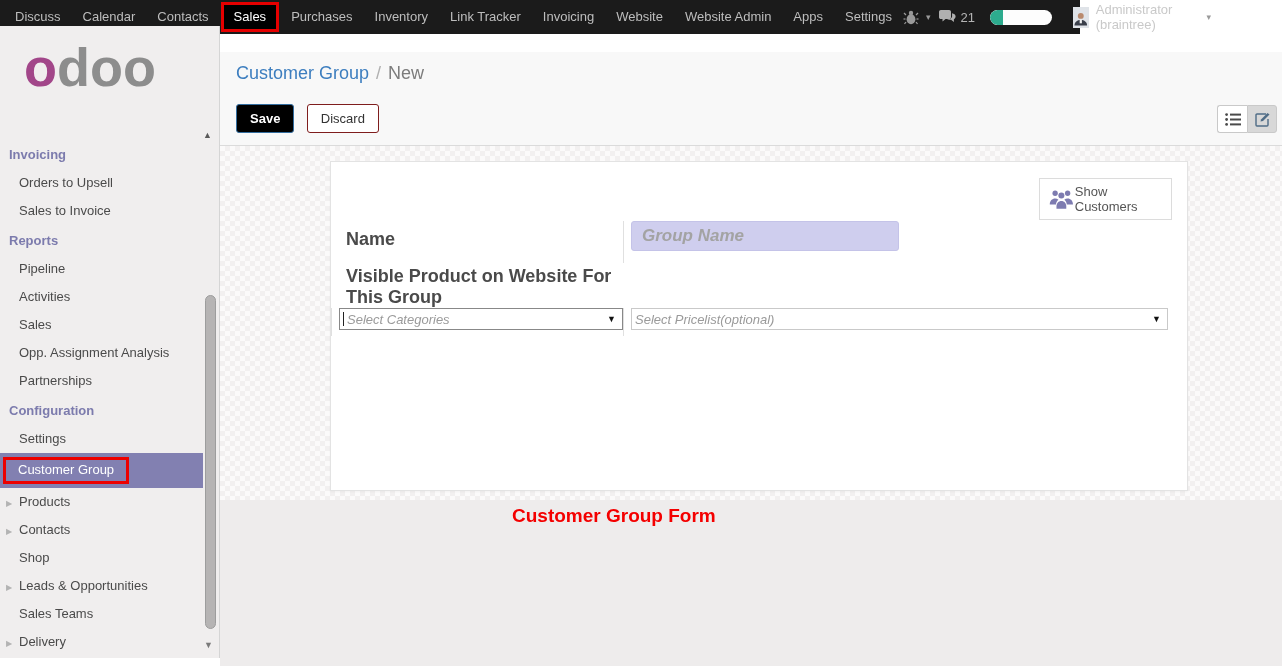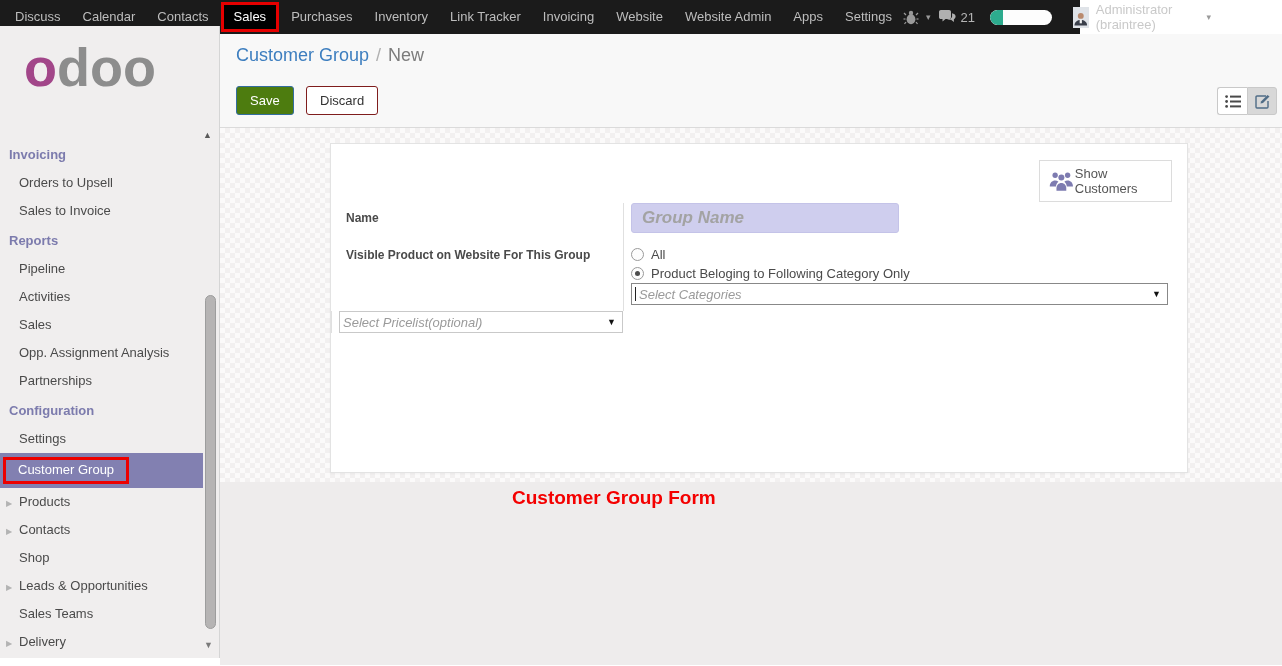--- a/index.html
+++ b/index.html
@@ -53,31 +53,31 @@
   .item .chev { position:absolute; left:6px; top:9px; font-size:8px; color:#b3b3b3; }
   .item.selected { background:#8280b1; color:#fff; margin-right:16px; padding:4px 0; }
   .annot-box { display:inline-block; border:3px solid #ec0000; padding:3px 12px 4px 12px; margin-left:3px; }
   .side-scrollbar {
     position:absolute; right:3px; top:269px; width:11px; height:334px;
     background:#b6b4b4; border:1px solid #9d9d9d; border-radius:6px;
   }
   .scroll-down { position:absolute; bottom:8px; right:6px; font-size:9px; color:#7a7a7a; cursor:pointer; }
 
   
-  .main { position:absolute; left:220px; top:34px; width:1062px; height:524px; }
+  .main { position:absolute; left:220px; top:52px; width:1062px; height:524px; }
   .control-panel {
     position:relative; height:94px; background:#f8f8f8; border-bottom:1px solid #dbdbdb;
   }
   .breadcrumb { position:absolute; left:16px; top:11px; font-size:18px; }
   .bc-parent { color:#3d7ebf; cursor:pointer; }
   .bc-sep { color:#b0b0b0; padding:0 7px; }
   .bc-current { color:#7c7c7c; }
   .buttons { position:absolute; left:16px; top:52px; }
   .btn { display:inline-block; font-size:13px; border-radius:3px; padding:6px 13px; cursor:pointer; }
-  .btn-save { background:#4d7c0f; border:1px solid #336d9f; color:#fff; }
+  .btn-save { background:#000000; border:1px solid #336d9f; color:#fff;font-weight:bold; }
   .btn-discard { background:#fff; border:1px solid #7f1d1d; color:#333; margin-left:8px; }
   .view-switcher { position:absolute; right:5px; top:53px; display:flex; }
   .vs-btn {
     width:30px; height:28px; background:#fff; border:1px solid #c9c9c9;
     display:flex; align-items:center; justify-content:center; cursor:pointer;
   }
   .vs-btn:first-child { border-right:none; border-radius:3px 0 0 3px; }
   .vs-btn:last-child { border-radius:0 3px 3px 0; }
   .vs-btn.active { background:#d8d8d8; }
 
@@ -94,21 +94,21 @@
     background:#fff; border:1px solid #e3e3e3; box-shadow:0 1px 2px rgba(0,0,0,0.04);
   }
   .show-customers {
     position:absolute; top:16px; right:15px; width:133px; height:42px;
     background:#fff; border:1px solid #dcdcdc; display:flex; align-items:center;
     gap:0; padding:4px 8px; cursor:pointer;
   }
   .show-customers .sc-label { font-size:13px; color:#555; line-height:15px; }
 
   .form-grid { display:grid; grid-template-columns:292px auto; margin:59px 19px 0 0; }
-  .lbl-cell { padding-left:15px; font-size:12px; font-weight:bold; color:#4a4a4a; }
+  .lbl-cell { padding-left:15px; font-size:18px; font-weight:bold; color:#4a4a4a; }
   .fld-cell { border-left:1px solid #e0e0e0; padding-left:7px; }
   .row1-lbl { padding-top:8px; }
   .row1-fld { height:42px; }
   .name-input {
     width:268px; height:30px; background:#cfceee; border:1px solid #c4c3e8; border-radius:3px;
     padding:0 10px; font-family:"Liberation Sans", sans-serif;
     font-size:17px; font-weight:bold; font-style:italic; color:#555;
   }
   .name-input::placeholder { color:#a3a3a3; opacity:1; }
   .row2-lbl { padding-top:3px; }
@@ -277,30 +277,20 @@
       </div>
 
       <div class="form-grid">
 
         <div class="lbl-cell row1-lbl">Name</div>
         <div class="fld-cell row1-fld">
           <input class="name-input" type="text" placeholder="Group Name" style="">
         </div>
 
         <div class="lbl-cell row2-lbl">Visible Product on Website For This Group</div>
-        <div class="fld-cell row2-fld">
-          <div class="radio-line">
-            <span class="radio"></span>
-            <span>All</span>
-          </div>
-          <div class="radio-line">
-            <span class="radio checked"></span>
-            <span>Product Beloging to Following Category Only</span>
-          </div>
-        </div>
 
         <div class="lbl-cell"></div>
         <div class="fld-cell row3-fld">
           <div class="select-box select-cat">
             <span class="text-caret"></span>
             <span class="sel-placeholder">Select Categories</span>
             <span class="sel-arrow">▼</span>
           </div>
         </div>
 

